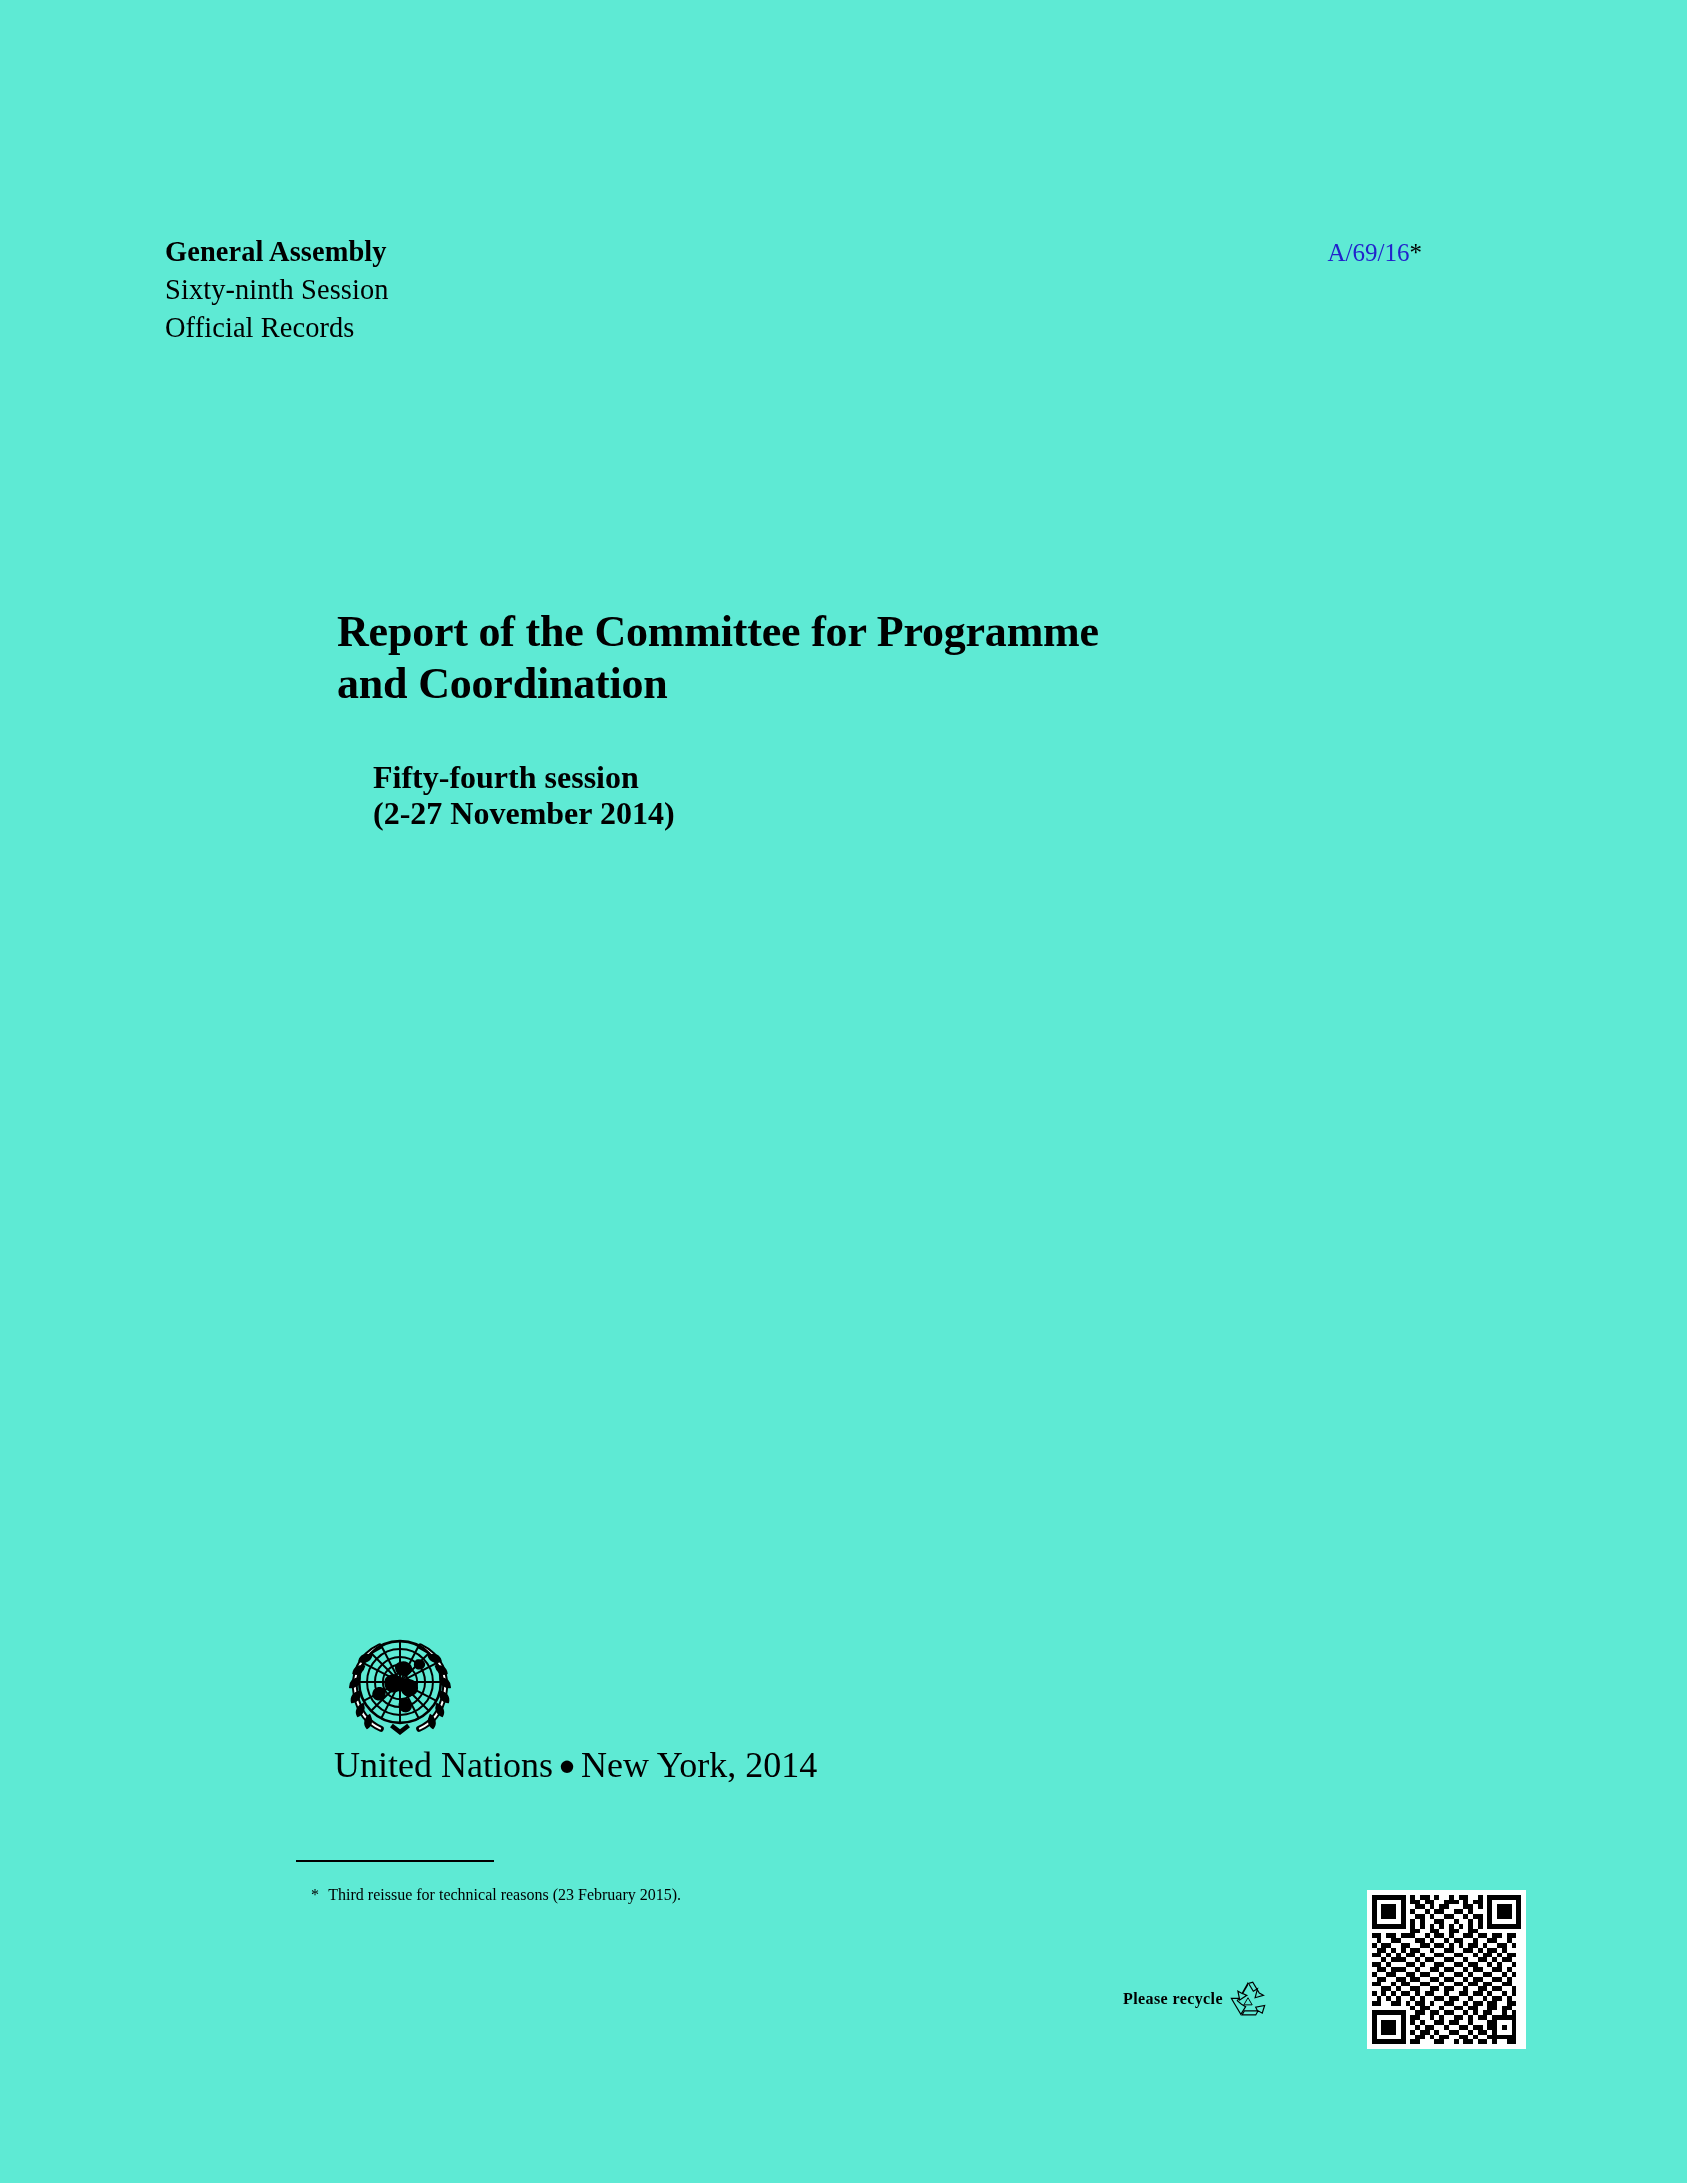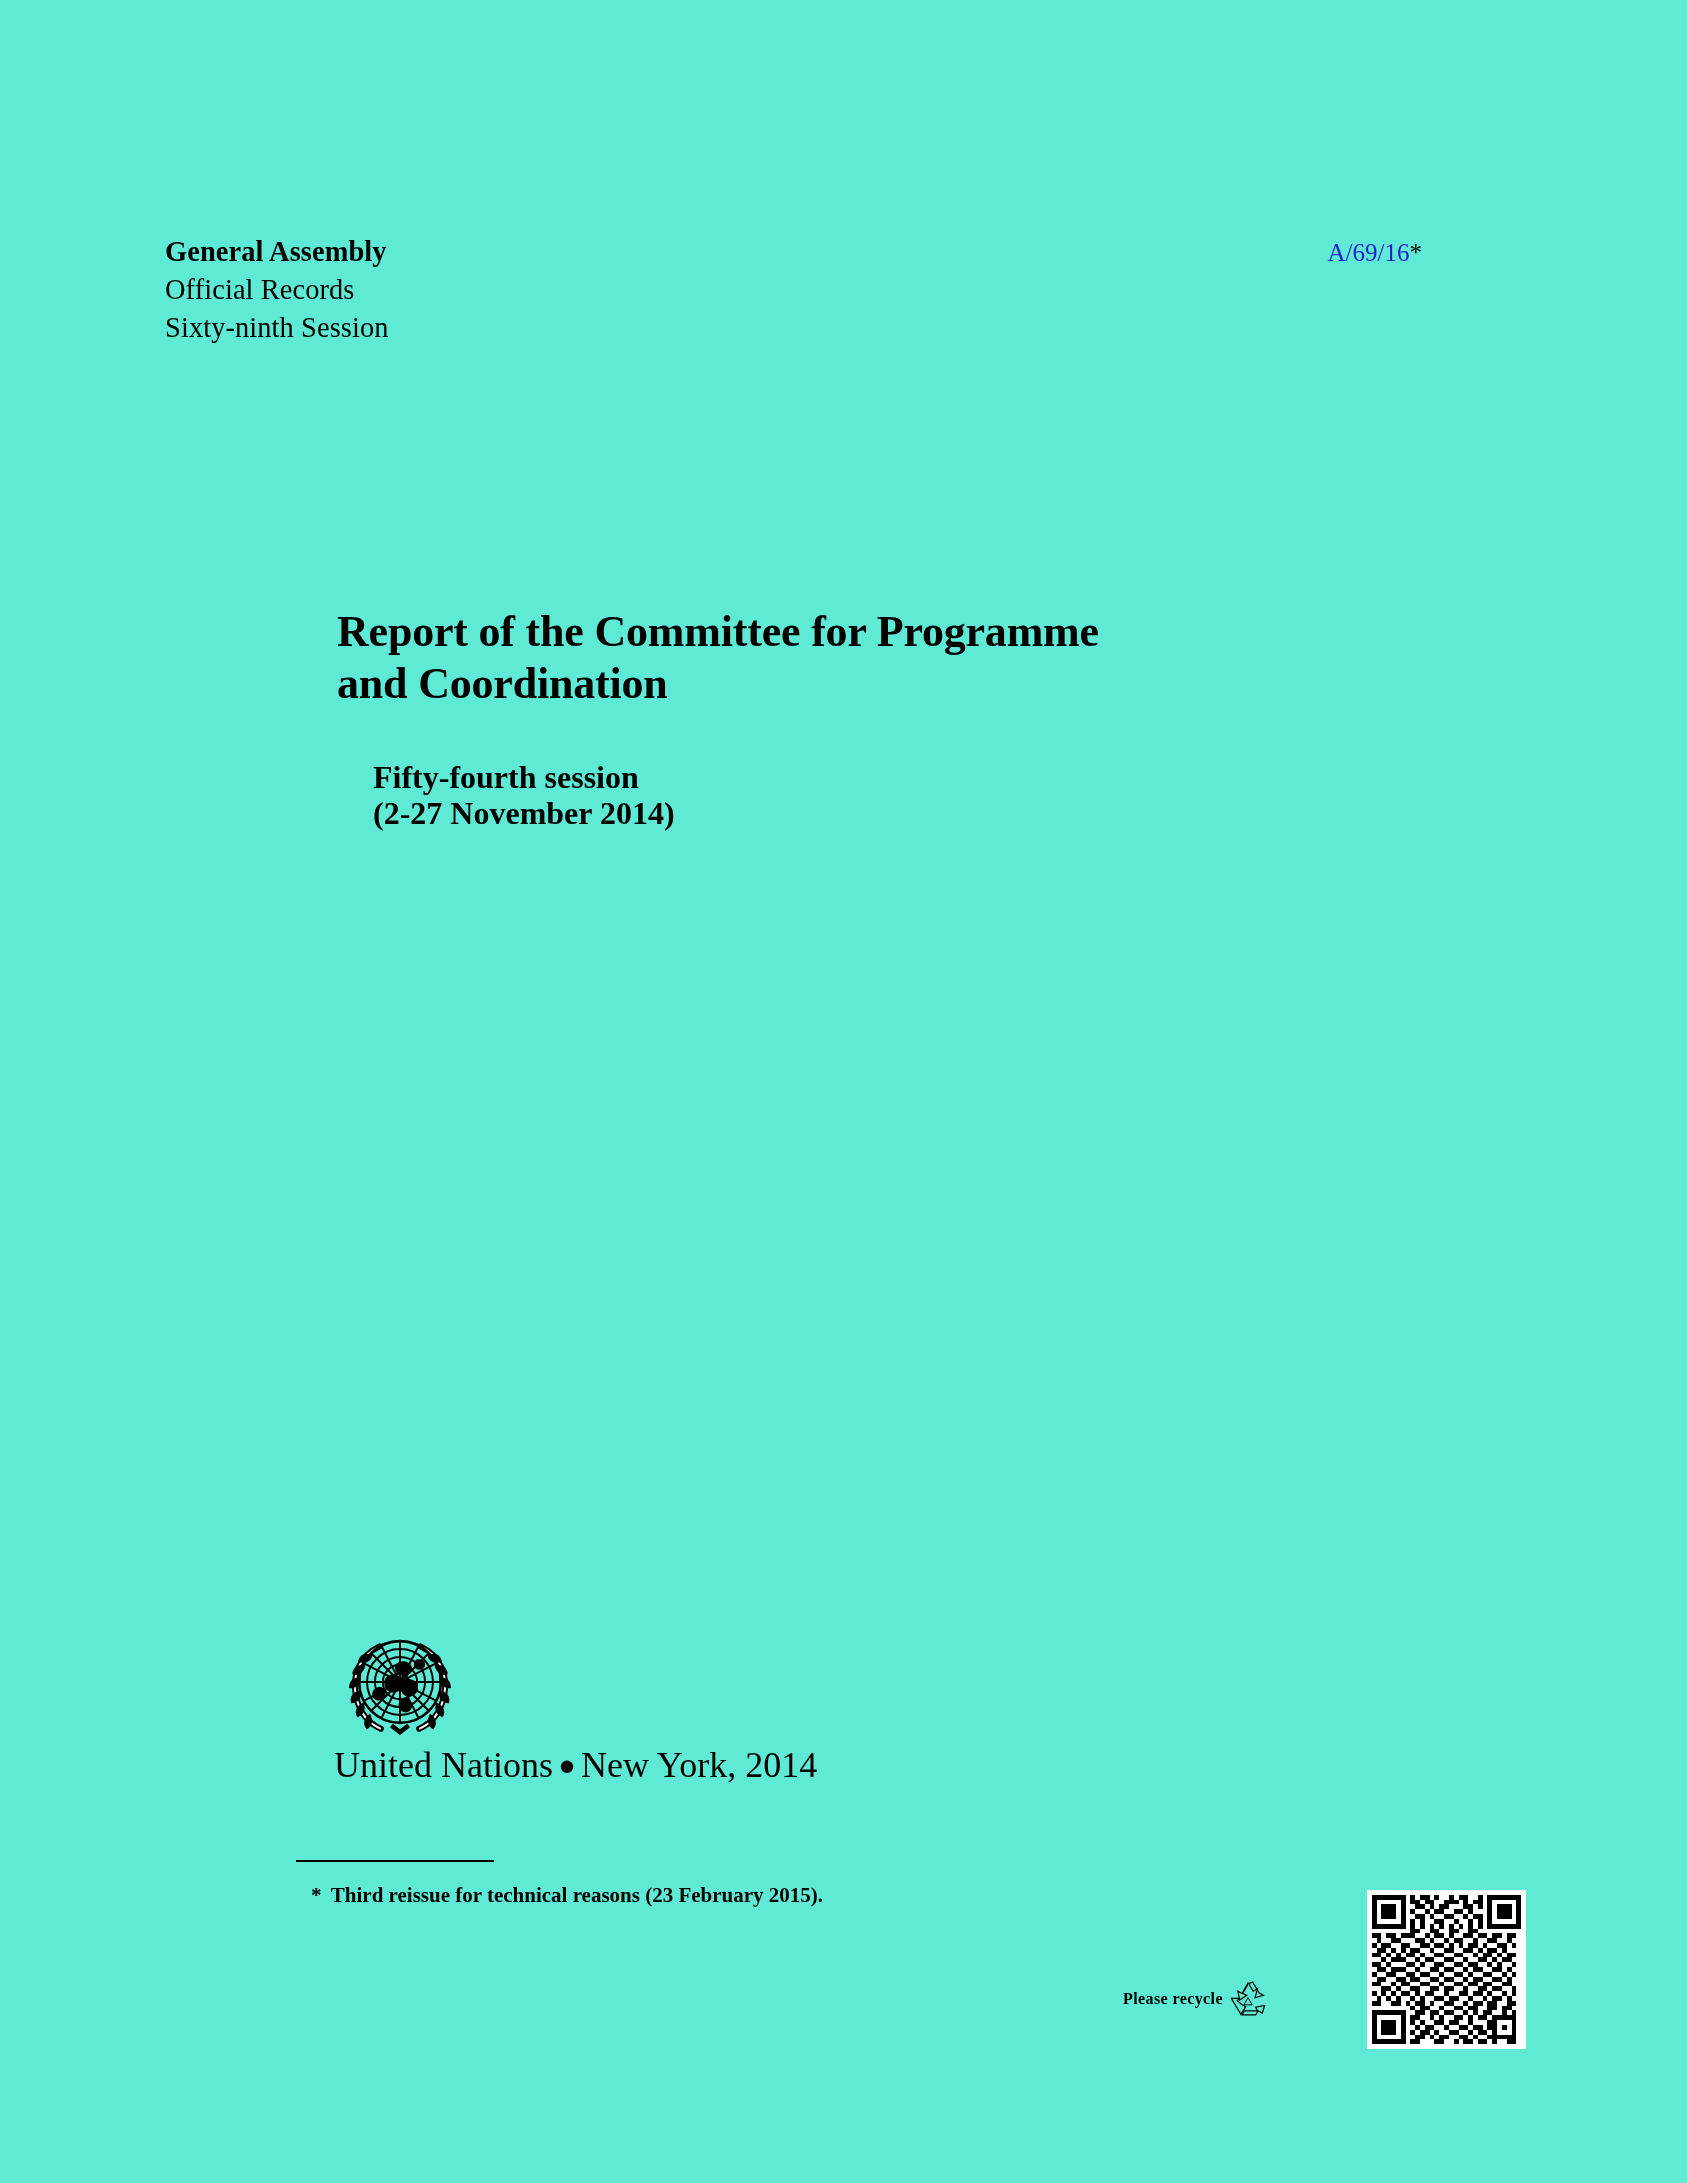--- a/index.html
+++ b/index.html
@@ -116,25 +116,24 @@
     top: 1860px;
     width: 992px;
   }
   .footnote-rule {
     width: 198px;
     height: 0;
     border-top: 2px solid #000000;
     margin: 0 0 20px 0;
   }
   .footnote-text {
-    font-size: 21px;
+    font-size: 16px;
     line-height: 26.5px;
     margin-left: 15px;
     white-space: nowrap;
-    font-weight: bold;
   }
   .footnote-text .fn-mark {
     padding-right: 9.3px;
   }
 
   
   .recycle {
     position: absolute;
     left: 1123px;
     top: 1981px;
@@ -168,22 +167,22 @@
 </head>
 <body>
 
 <div class="page">
 
   <div class="masthead">
     <div class="masthead-row">
       <div class="organ-name">General Assembly</div>
       <div class="doc-symbol"><span>A/69/16</span><span class="asterisk">*</span></div>
     </div>
+    <div class="masthead-line">Sixty-ninth Session</div>
     <div class="masthead-line">Official Records</div>
-    <div class="masthead-line">Sixty-ninth Session</div>
   </div>
 
   <div class="title-block">
     <h1 class="doc-title">
       <span>Report of the Committee for Programme</span><br>
       <span>and Coordination</span>
     </h1>
     <div class="doc-subtitle">
       <span>Fifty-fourth session</span><br>
       <span>(2-27 November 2014)</span>

